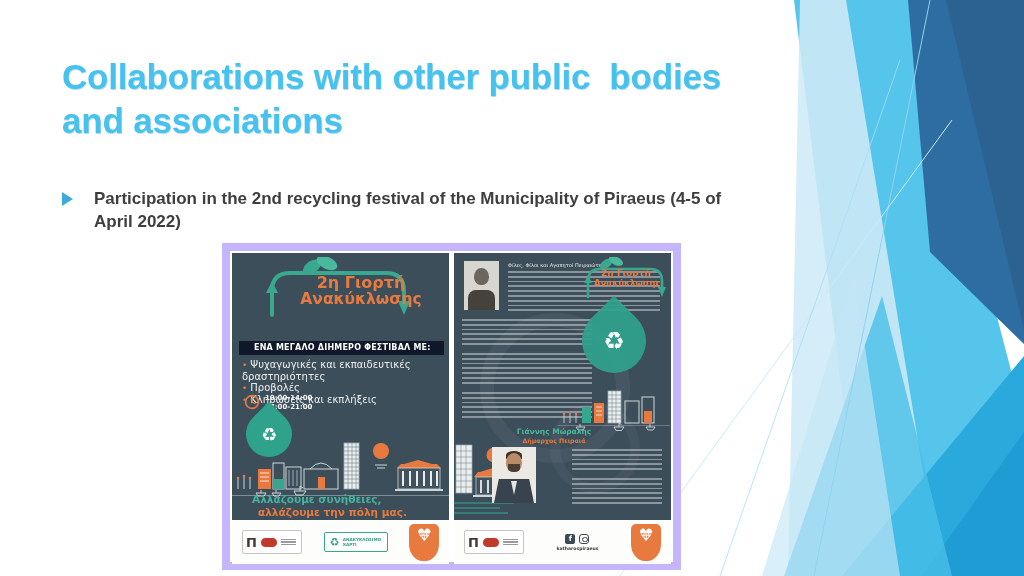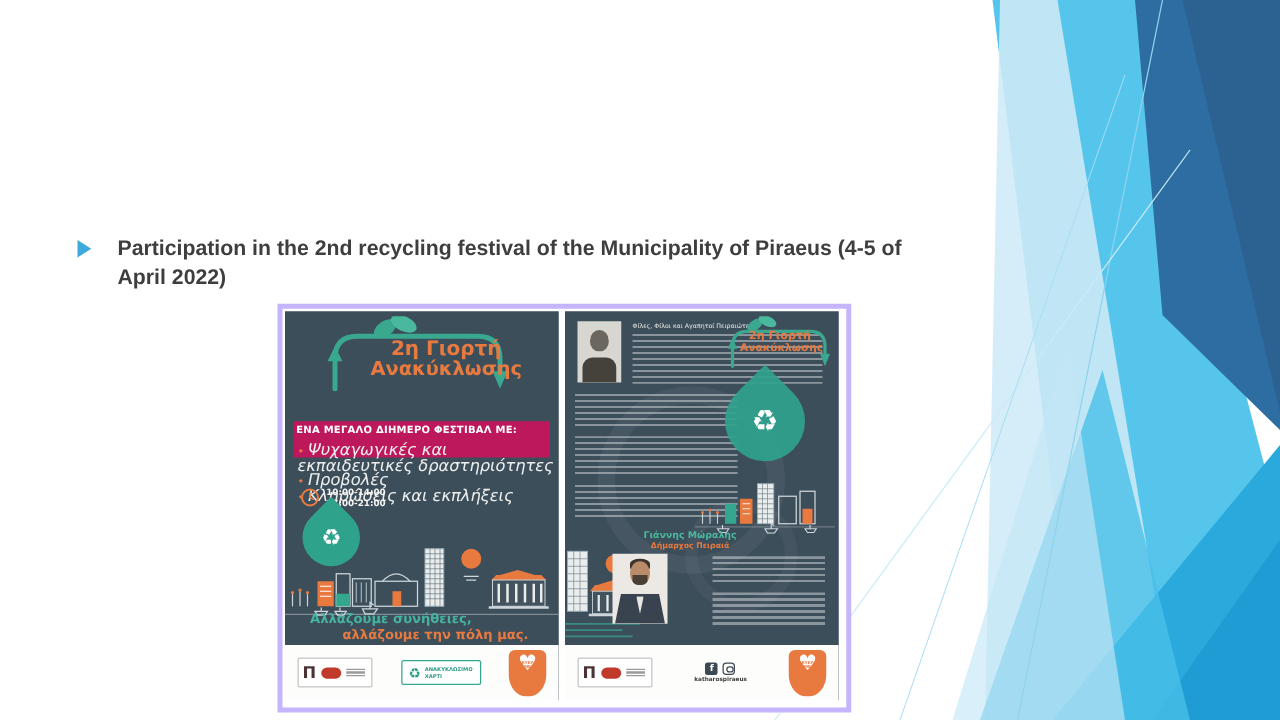--- a/index.html
+++ b/index.html
@@ -26,38 +26,38 @@
     border-left:11px solid #3fa9dc; border-top:7px solid transparent; border-bottom:7px solid transparent;
   }
   .bullet-text {
     margin-left:32px; width:650px; font-size:17px; font-weight:700;
     color:#3e3e3e; line-height:23px;
   }
 
   
   .flyer {
     position:absolute; left:222px; top:243px; width:459px; height:327px;
-    background:#fff; border:4px solid #c4b5fd; padding:2px; display:flex; gap:5px;
+    background:#fff; border:8px solid #c4b5fd; padding:2px; display:flex; gap:5px;
   }
   .page { position:relative; width:219px; height:311px; background:#3d4e5b; overflow:hidden;
           font-family:"DejaVu Sans", sans-serif; }
   .strip { position:absolute; left:0; right:0; bottom:0; height:44px; background:#fdfdfb;
            display:flex; align-items:center; justify-content:space-between; padding:0 10px; }
 
   
   .lp-logo { position:absolute; left:24px; top:4px; width:170px; height:66px; }
   .lp-logo-text { position:absolute; left:36px; top:17px; width:138px; text-align:center;
     color:#e87a40; font-weight:700; line-height:1.08; }
   .lp-logo-text .l1 { font-size:16px; } .lp-logo-text .l2 { font-size:15.5px; }
 
-  .lp-banner { position:absolute; left:7px; top:88px; width:205px; height:29px; background:#be185d;
-    color:#fff; font-size:8px; font-weight:700; letter-spacing:.2px; line-height:14px; padding-left:2px; }
+  .lp-banner { position:absolute; left:7px; top:88px; width:205px; height:14px; background:#0f172a;
+    color:#fff; font-size:8px; font-weight:700; letter-spacing:.2px; line-height:14px; padding-left:15px; }
 
   .lp-bullets { position:absolute; left:10px; top:106px; width:205px; list-style:none; }
-  .lp-bullets li { font-size:13px; color:#eef0ee; line-height:11px;font-style:italic; }
+  .lp-bullets li { font-size:10px; color:#eef0ee; line-height:11px; }
   .lp-bullets li::before { content:"•"; color:#e87a40; margin-right:3px; font-size:9px; }
 
   .lp-clock { position:absolute; left:12px; top:141px; width:16px; height:16px; }
   .lp-hours { position:absolute; left:33px; top:141px; font-size:7px; font-weight:700;
     color:#f5f5f3; line-height:8.5px; }
 
   .lp-cloud { position:absolute; left:92px; top:126px; width:120px; height:50px;
     background:#f7f7f4; border-radius:24px; text-align:center; }
   .lp-cloud::before { content:""; position:absolute; left:18px; top:-9px; width:38px; height:26px;
     background:#f7f7f4; border-radius:50%; }
@@ -69,21 +69,21 @@
   .drop { position:absolute; background:#2fa28c; border-radius:0 50% 50% 50%; transform:rotate(45deg); }
   .drop .sym { position:absolute; inset:0; display:flex; align-items:center; justify-content:center;
     transform:rotate(-45deg); color:#fff; }
   .lp-drop { left:14px; top:158px; width:46px; height:46px; }
   .lp-drop .sym { font-size:18px; }
 
   .lp-sky { position:absolute; left:0; top:186px; width:219px; height:58px; }
 
   .lp-tag { position:absolute; left:0; top:240px; width:215px; font-weight:700; font-size:10.5px; line-height:13px; }
   .lp-tag .t1 { margin-left:20px; color:#45b3a0; }
-  .lp-tag .t2 { margin-left:46px; color:#e87a40; }
+  .lp-tag .t2 { margin-left:26px; color:#e87a40; }
 
   
   .logo-muni { width:60px; height:24px; background:#fff; border:1px solid #c5c5c5; border-radius:2px;
     display:flex; align-items:center; gap:3px; padding:0 3px; }
   .logo-muni .pi { font-size:13px; font-weight:800; color:#4a3434; line-height:1; }
   .logo-muni .pill { width:18px; height:11px; background:#c0392b; border-radius:6px; border:1px solid #fff; }
   .logo-muni .micro { display:flex; flex-direction:column; gap:1.5px; }
   .logo-muni .micro i { display:block; width:15px; height:1.2px; background:#9a9a9a; }
 
   .logo-paper { width:64px; height:20px; background:#fff; border:1.5px solid #36a78f; border-radius:2px;
@@ -163,20 +163,24 @@
     <polygon points="346,0 424,0 424,330" fill="#2b6190" opacity="0.9"></polygon>
     <polygon points="242,576 424,356 424,576" fill="#29a9dc"></polygon>
     <polygon points="322,576 424,432 424,576" fill="#1f9cd3"></polygon>
     <polygon points="184,576 282,296 352,576" fill="#49bfe9" opacity="0.8"></polygon>
     <polygon points="254,276 162,576 300,576" fill="#c4e7f6" opacity="0.65"></polygon>
     <line x1="330" y1="0" x2="214" y2="576" stroke="#8fd3ee" stroke-width="1"></line>
     <line x1="20" y1="576" x2="352" y2="120" stroke="#c9ebf7" stroke-width="1"></line>
     <line x1="120" y1="576" x2="300" y2="60" stroke="#a8ddf2" stroke-width="0.8"></line>
   </svg>
 
+  <div class="title">
+    <div>Collaborations with other public  bodies</div>
+    <div>and associations</div>
+  </div>
 
   <div class="bullet-row">
     <span class="bullet-tri"></span>
     <div class="bullet-text">Participation in the 2nd recycling festival of the Municipality of Piraeus (4-5 of April 2022)</div>
   </div>
 
   <div class="flyer">
 
     <div class="page">
 

